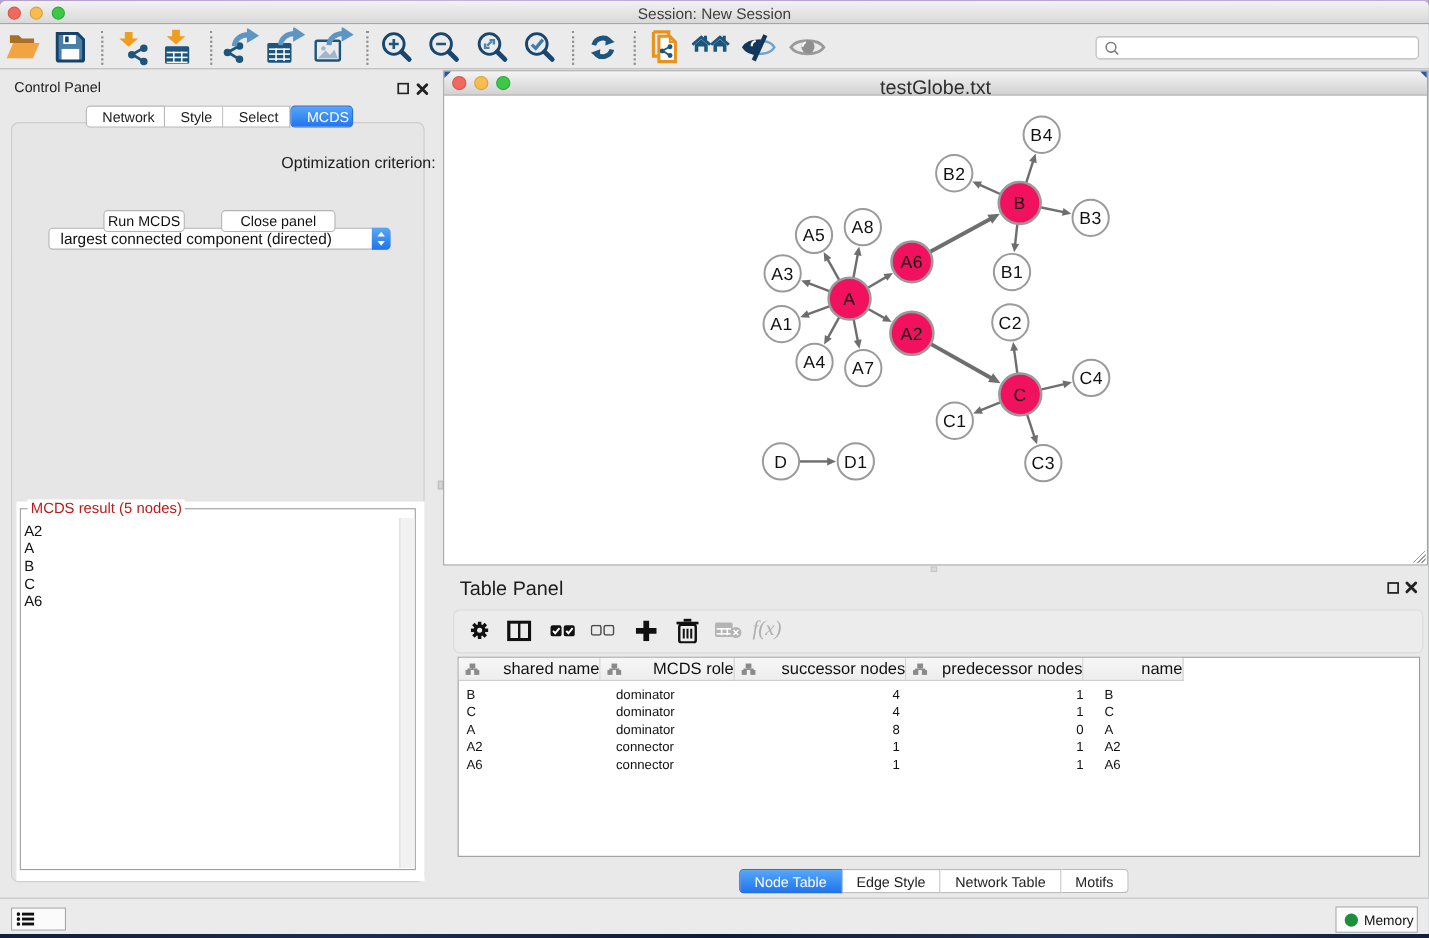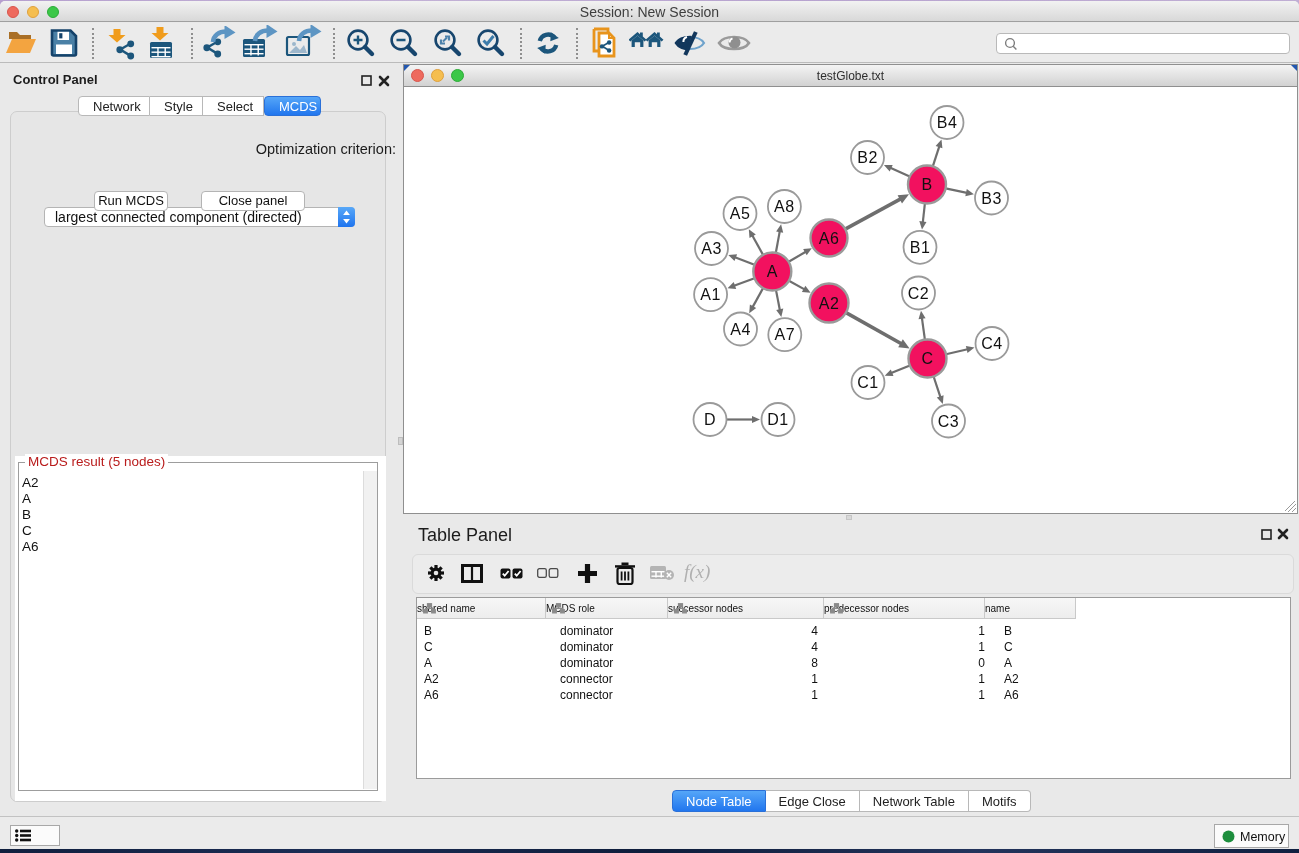--- a/index.html
+++ b/index.html
@@ -59,38 +59,38 @@
   
   .statusbar { position:absolute; left:0; top:815px; width:100%; height:32px;
      background:#ebebeb; border-top:1px solid #c2c2c2; }
   .sq-btn { position:absolute; background:#fbfbfb; border:1px solid #a8a8a8;padding-left:48px; }
   
   .netwin { position:absolute; left:403px; top:63px; width:895px; height:450px;
      background:#fff; border:1px solid #8f8f8f; }
   .netwin .wtitle { position:absolute; left:0; top:0; width:100%; height:22px;
      background:linear-gradient(#f4f4f4,#d2d2d2); border-bottom:1px solid #8f8f8f; }
   .netwin .wtitle .txt { position:absolute; width:100%; text-align:center; top:4px;
-     font-size:12px; color:#2e2e2e; }
+     font-size:18px; color:#2e2e2e; }
   .wl { position:absolute; width:13px; height:13px; border-radius:50%; top:4px; }
   .wl.r { left:7px; background:#ee6a5e; border:1px solid #d8554c;}
   .wl.y { left:27px; background:#f5be4f; border:1px solid #dfa03c;}
   .wl.g { left:47px; background:#3cc748; border:1px solid #2cab37;}
   .bluecorner { position:absolute; width:0; height:0; }
   .canvas { position:absolute; left:0; top:22px; width:893px; height:426px; background:#fff; }
   .grip { position:absolute; right:1px; bottom:1px; width:11px; height:11px;
      background:
        linear-gradient(135deg, transparent 44%, #9a9a9a 44%, #9a9a9a 50%, transparent 50%),
        linear-gradient(135deg, transparent 62%, #9a9a9a 62%, #9a9a9a 68%, transparent 68%),
        linear-gradient(135deg, transparent 80%, #9a9a9a 80%, #9a9a9a 86%, transparent 86%); }
   
   .tablebox { position:absolute; left:416px; top:596px; width:875px; height:182px;
      background:#fff; border:1px solid #9b9b9b; }
   .thead { position:absolute; left:0; top:0; height:21px; background:#f2f2f2;
      border-right:1px solid #c9c9c9; border-bottom:1px solid #c9c9c9;
-     font-size:10px; color:#111; text-align:left; line-height:21px;
+     font-size:15px; color:#111; text-align:right; line-height:21px;
      background:linear-gradient(#f7f7f7,#ededed); }
   .trow { position:absolute; font-size:12px; color:#111; height:16px; line-height:16px; }
   .btabs { position:absolute; top:789px; left:672px; height:22px; display:flex; }
   .btab { height:22px; line-height:21px; font-size:13px; color:#222; text-align:center;
      background:#fff; border:1px solid #b8b8b8; border-left:none; padding:0 13px; }
   .btab.sel { background:linear-gradient(#55a6f8,#2176ee); color:#fff;
      border:1px solid #2a70d8; border-radius:4px 0 0 4px; }
   .btab.last { border-radius:0 4px 4px 0; }
 </style>
 </head>
@@ -251,21 +251,21 @@
 </svg>
 <svg class="ticon" style="left:716px;top:7px;width:38px;height:26px" viewBox="0 0 38 26">
 <path d="M3 13 C8 5 28 5 33 13 C28 21 8 21 3 13 Z" fill="none" stroke="#9a9a9a" stroke-width="2.6"></path>
 <circle cx="18.5" cy="12.5" r="6" fill="#8f8f8f"></circle>
 <path d="M16.5 8.3 A 4.5 4.5 0 0 0 13.6 12.5" fill="none" stroke="#fff" stroke-width="1.8"></path>
 </svg>
 
   </div>
 
   <div class="cp-head">
-    <div class="ptext" style="left:13px; top:9px;font-weight:bold;">Control Panel</div>
+    <div class="ptext" style="left:13px; top:9px;">Control Panel</div>
     <svg width="11" height="11" style="position:absolute;left:361px;top:12px" viewBox="0 0 11 11">
       <rect x="1" y="1" width="9" height="9" fill="none" stroke="#222" stroke-width="1.6"></rect>
     </svg>
     <svg width="12" height="12" style="position:absolute;left:378px;top:12px" viewBox="0 0 12 12">
       <path d="M2 2 L10 10 M10 2 L2 10" stroke="#222" stroke-width="2.6" stroke-linecap="round"></path>
     </svg>
   </div>
   <div class="panelbox"></div>
   <div class="tabs">
     <div class="tab first" style="width:72px">Network</div>
@@ -510,21 +510,21 @@
 <div class="trow" style="left:407px;top:73px;width:161px;text-align:right;">1</div>
 <div class="trow" style="left:587px;top:73px;">A2</div>
 <div class="trow" style="left:7px;top:89px;">A6</div>
 <div class="trow" style="left:143px;top:89px;">connector</div>
 <div class="trow" style="left:251px;top:89px;width:150px;text-align:right;">1</div>
 <div class="trow" style="left:407px;top:89px;width:161px;text-align:right;">1</div>
 <div class="trow" style="left:587px;top:89px;">A6</div>
 </div>
   <div class="btabs">
     <div class="btab sel">Node Table</div>
-    <div class="btab">Edge Close</div>
+    <div class="btab">Edge Style</div>
     <div class="btab">Network Table</div>
     <div class="btab last">Motifs</div>
   </div>
 
   <div class="statusbar">
     <div class="sq-btn" style="left:10px; top:8px; width:27px; height:21px;">
       <svg width="17" height="13" viewBox="0 0 17 13" style="position:absolute;left:4px;top:3px">
         <circle cx="1.7" cy="2" r="1.7" fill="#111"></circle>
         <rect x="5" y="0.7" width="11" height="2.6" fill="#111"></rect>
         <circle cx="1.7" cy="6.5" r="1.7" fill="#111"></circle>

